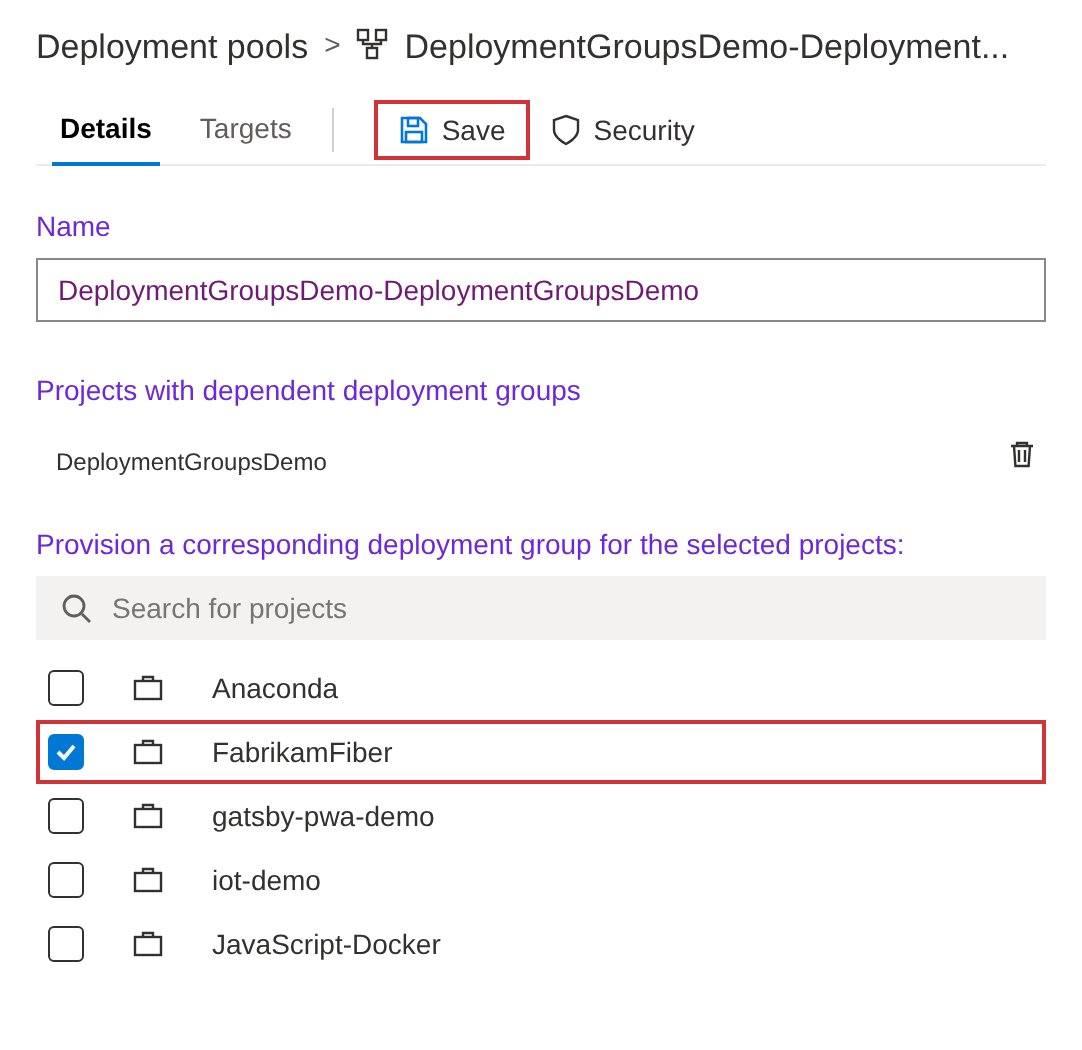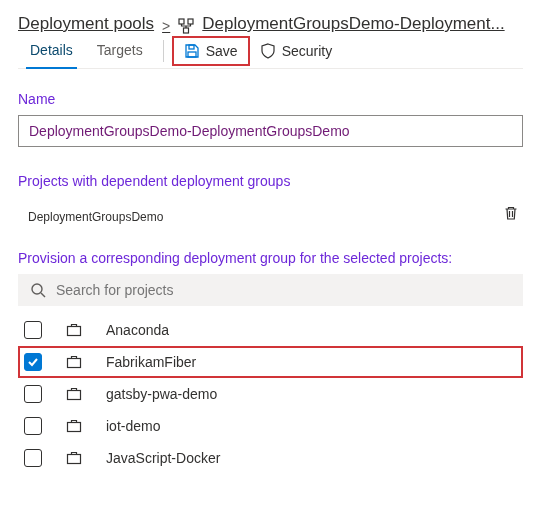--- a/index.html
+++ b/index.html
@@ -6,45 +6,45 @@
   body {
     font-family: "Segoe UI", -apple-system, sans-serif;
     font-size: 14px;
     color: #323130;
     background: #fff;
     width: 541px;
     padding: 14px 18px;
   }
   .breadcrumb {
     display: flex;
-    align-items: flex-end;
+    align-items: flex-start;
     gap: 8px;
     font-size: 17px;
     color: #323130;
-    text-decoration: underline;
+    margin-bottom: 14px;
   }
   .breadcrumb .sep { color: #605e5c; font-size: 14px; }
   .breadcrumb .current { font-weight: 400; white-space: nowrap; overflow: hidden; text-overflow: ellipsis; }
   .tabs-row {
     display: flex;
     align-items: center;
     border-bottom: 1px solid #edebe9;
     margin-bottom: 22px;
     gap: 0;
   }
   .tab {
     padding: 8px 12px 10px;
     font-size: 14px;
     color: #605e5c;
     cursor: pointer;
     position: relative;
   }
   .tab.active {
-    color: #0c4a6e;
-    font-weight: 400;
+    color: #000000;
+    font-weight: 700;
   }
   .tab.active::after {
     content: "";
     position: absolute;
     left: 8px; right: 8px; bottom: -1px;
     height: 2px;
     background: #0078d4;
   }
   .vdiv {
     width: 1px; height: 22px;
@@ -57,20 +57,21 @@
     gap: 6px;
     padding: 5px 10px;
     font-size: 14px;
     color: #323130;
     cursor: pointer;
     background: #fff;
   }
   .toolbar-btn svg { width: 16px; height: 16px; }
   .highlight-red {
     border: 2px solid #d13438;
+    margin-left: 12px;
   }
   .label {
     font-size: 14px;
     color: #6d28d9;
     margin-bottom: 8px;
   }
   .text-input {
     width: 100%;
     padding: 7px 10px;
     border: 1px solid #8a8886;

